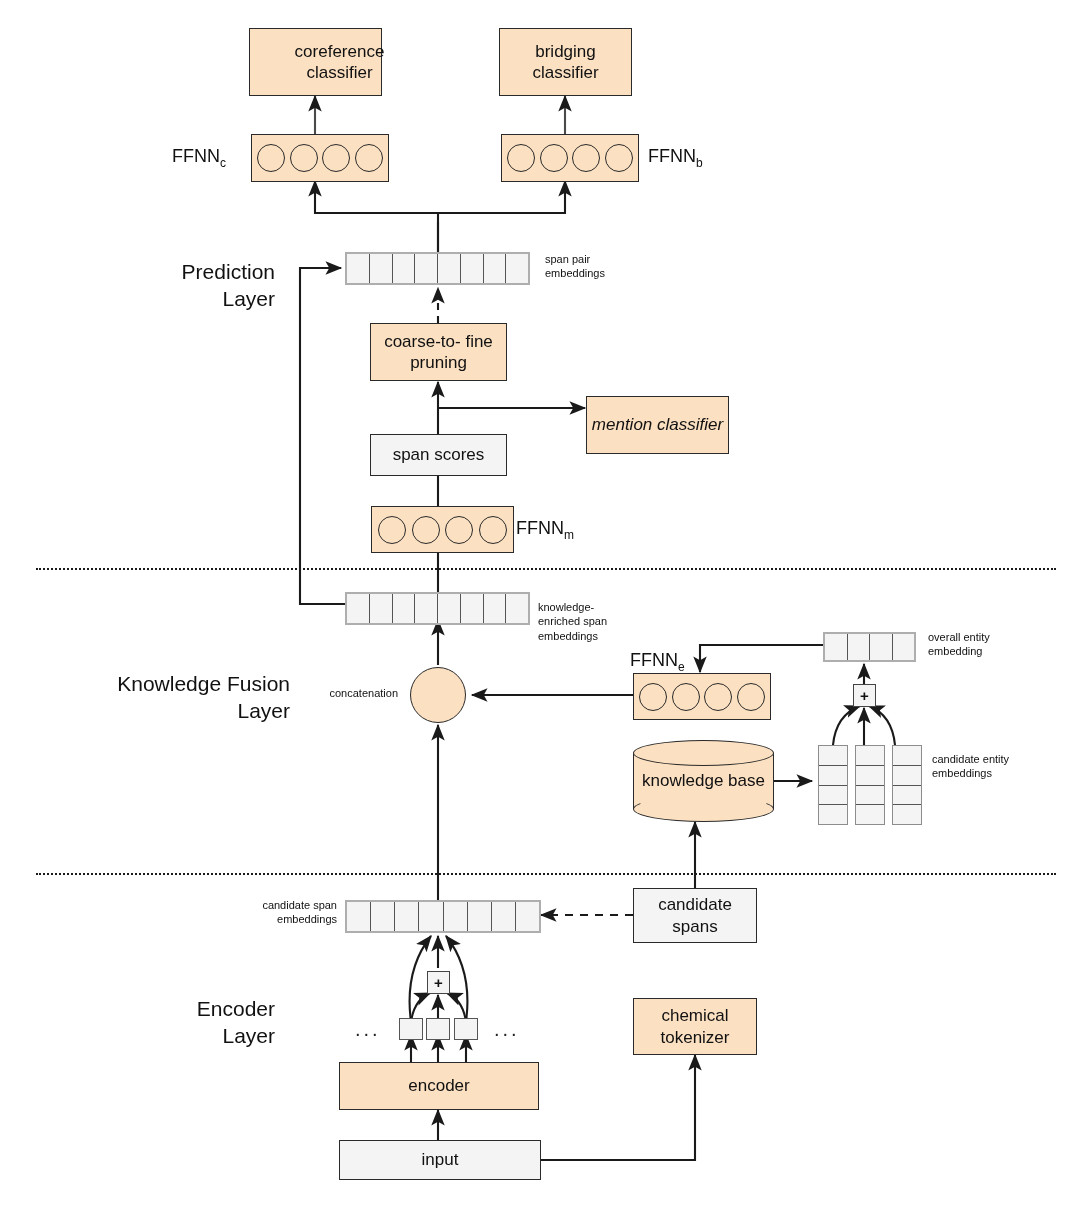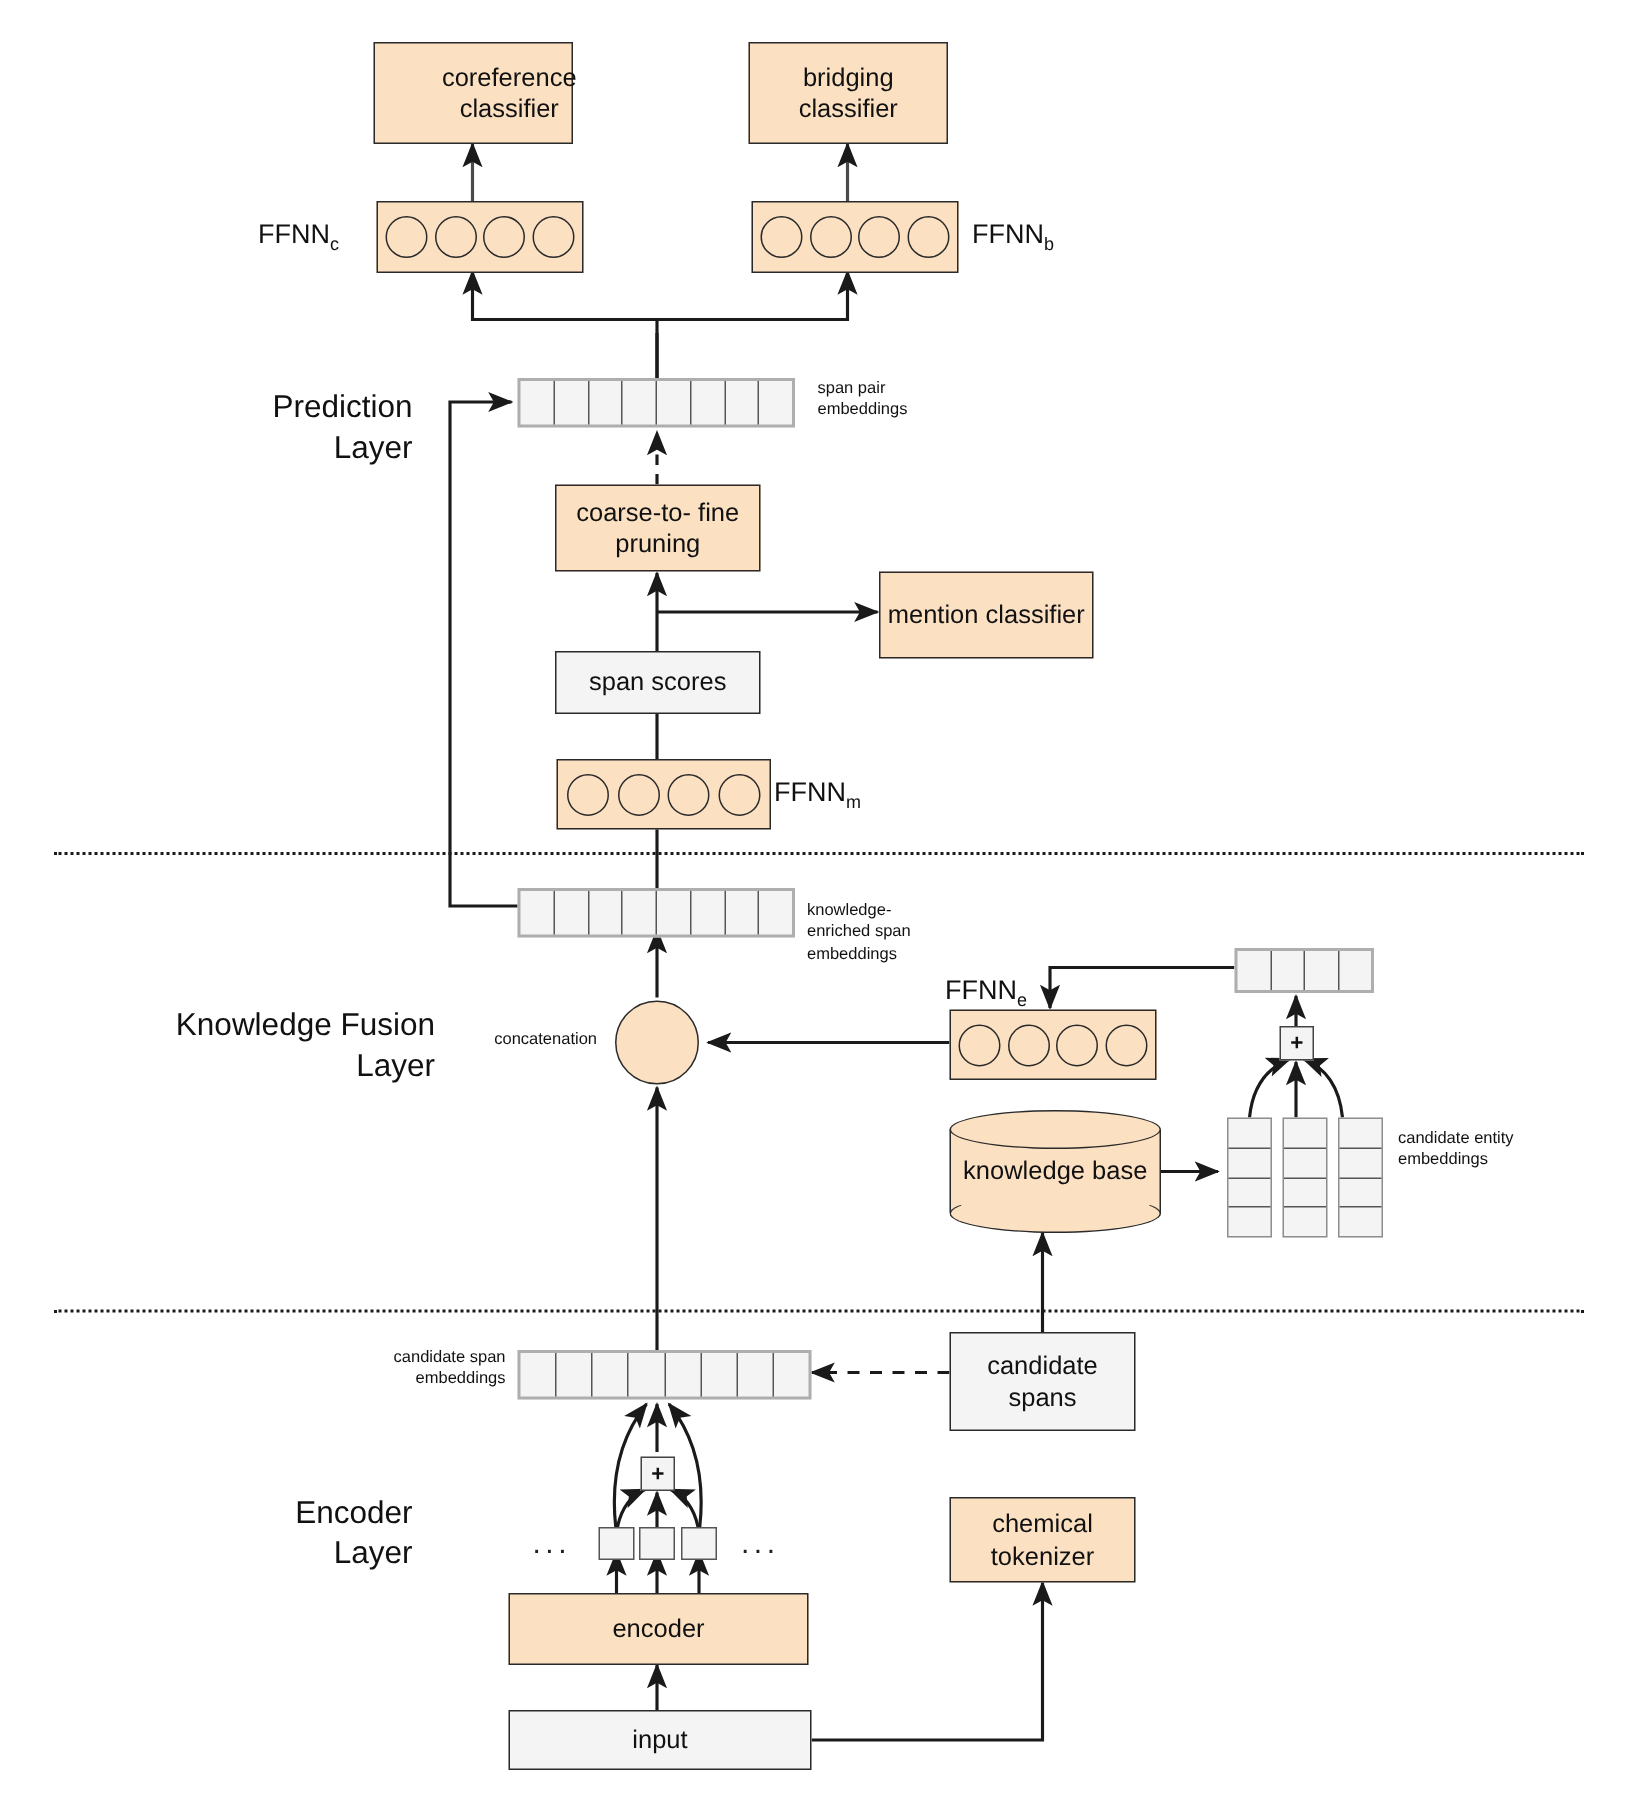--- a/index.html
+++ b/index.html
@@ -283,21 +283,21 @@
     <span class="cell"></span>
     <span class="cell"></span>
     <span class="cell"></span>
   </div>
   <div class="label" style="left:545px;top:252px;width:180px;">span pair
 embeddings</div>
 
   <div class="node box-orange" style="left:370px;top:323px;width:137px;height:58px;">coarse-to-
 fine  pruning</div>
 
-  <div class="node box-orange" style="left:586px;top:381px;width:143px;height:58px;">mention
+  <div class="node box-orange" style="left:586px;top:396px;width:143px;height:58px;font-style:italic;">mention
 classifier</div>
 
   <div class="node box-gray" style="left:370px;top:434px;width:137px;height:42px;">span scores</div>
 
   <div class="ffnn" style="position:absolute;left:371px;top:506px;width:135px;height:45px;">
     <span class="neuron" style="width:28px;height:28px;"></span>
     <span class="neuron" style="width:28px;height:28px;"></span>
     <span class="neuron" style="width:28px;height:28px;"></span>
     <span class="neuron" style="width:28px;height:28px;"></span>
   </div>
@@ -327,20 +327,22 @@
     <span class="neuron" style="width:28px;height:28px;"></span>
   </div>
   <div class="ffnn-label" style="left:630px;top:650px;"><span>FFNN</span><sub>e</sub></div>
 
   <div class="embbar" style="position:absolute;left:823px;top:632px;width:93px;height:30px;">
     <span class="cell"></span>
     <span class="cell"></span>
     <span class="cell"></span>
     <span class="cell"></span>
   </div>
+  <div class="label" style="left:928px;top:630px;width:160px;">overall entity
+embedding</div>
 
   <div class="plusbox" style="position:absolute;left:853px;top:684px;width:23px;height:23px;">+</div>
 
   <div class="embcol" style="position:absolute;left:818px;top:745px;width:30px;height:80px;">
     <span class="cell"></span>
     <span class="cell"></span>
     <span class="cell"></span>
     <span class="cell"></span>
   </div>
   <div class="embcol" style="position:absolute;left:855px;top:745px;width:30px;height:80px;">
@@ -372,21 +374,21 @@
     <span class="cell"></span>
     <span class="cell"></span>
     <span class="cell"></span>
     <span class="cell"></span>
     <span class="cell"></span>
     <span class="cell"></span>
   </div>
   <div class="label right" style="left:185px;top:898px;width:152px;">candidate span
 embeddings</div>
 
-  <div class="node box-gray" style="left:633px;top:888px;width:124px;height:66px;">candidate
+  <div class="node box-gray" style="left:633px;top:888px;width:124px;height:55px;">candidate
 spans</div>
 
   <div class="node box-orange" style="left:633px;top:998px;width:124px;height:57px;">chemical
 tokenizer</div>
 
   <div class="plusbox" style="position:absolute;left:427px;top:971px;width:23px;height:23px;">+</div>
 
   <div class="token" style="position:absolute;left:399px;top:1018px;width:24px;height:22px;"></div>
   <div class="token" style="position:absolute;left:426px;top:1018px;width:24px;height:22px;"></div>
   <div class="token" style="position:absolute;left:454px;top:1018px;width:24px;height:22px;"></div>

